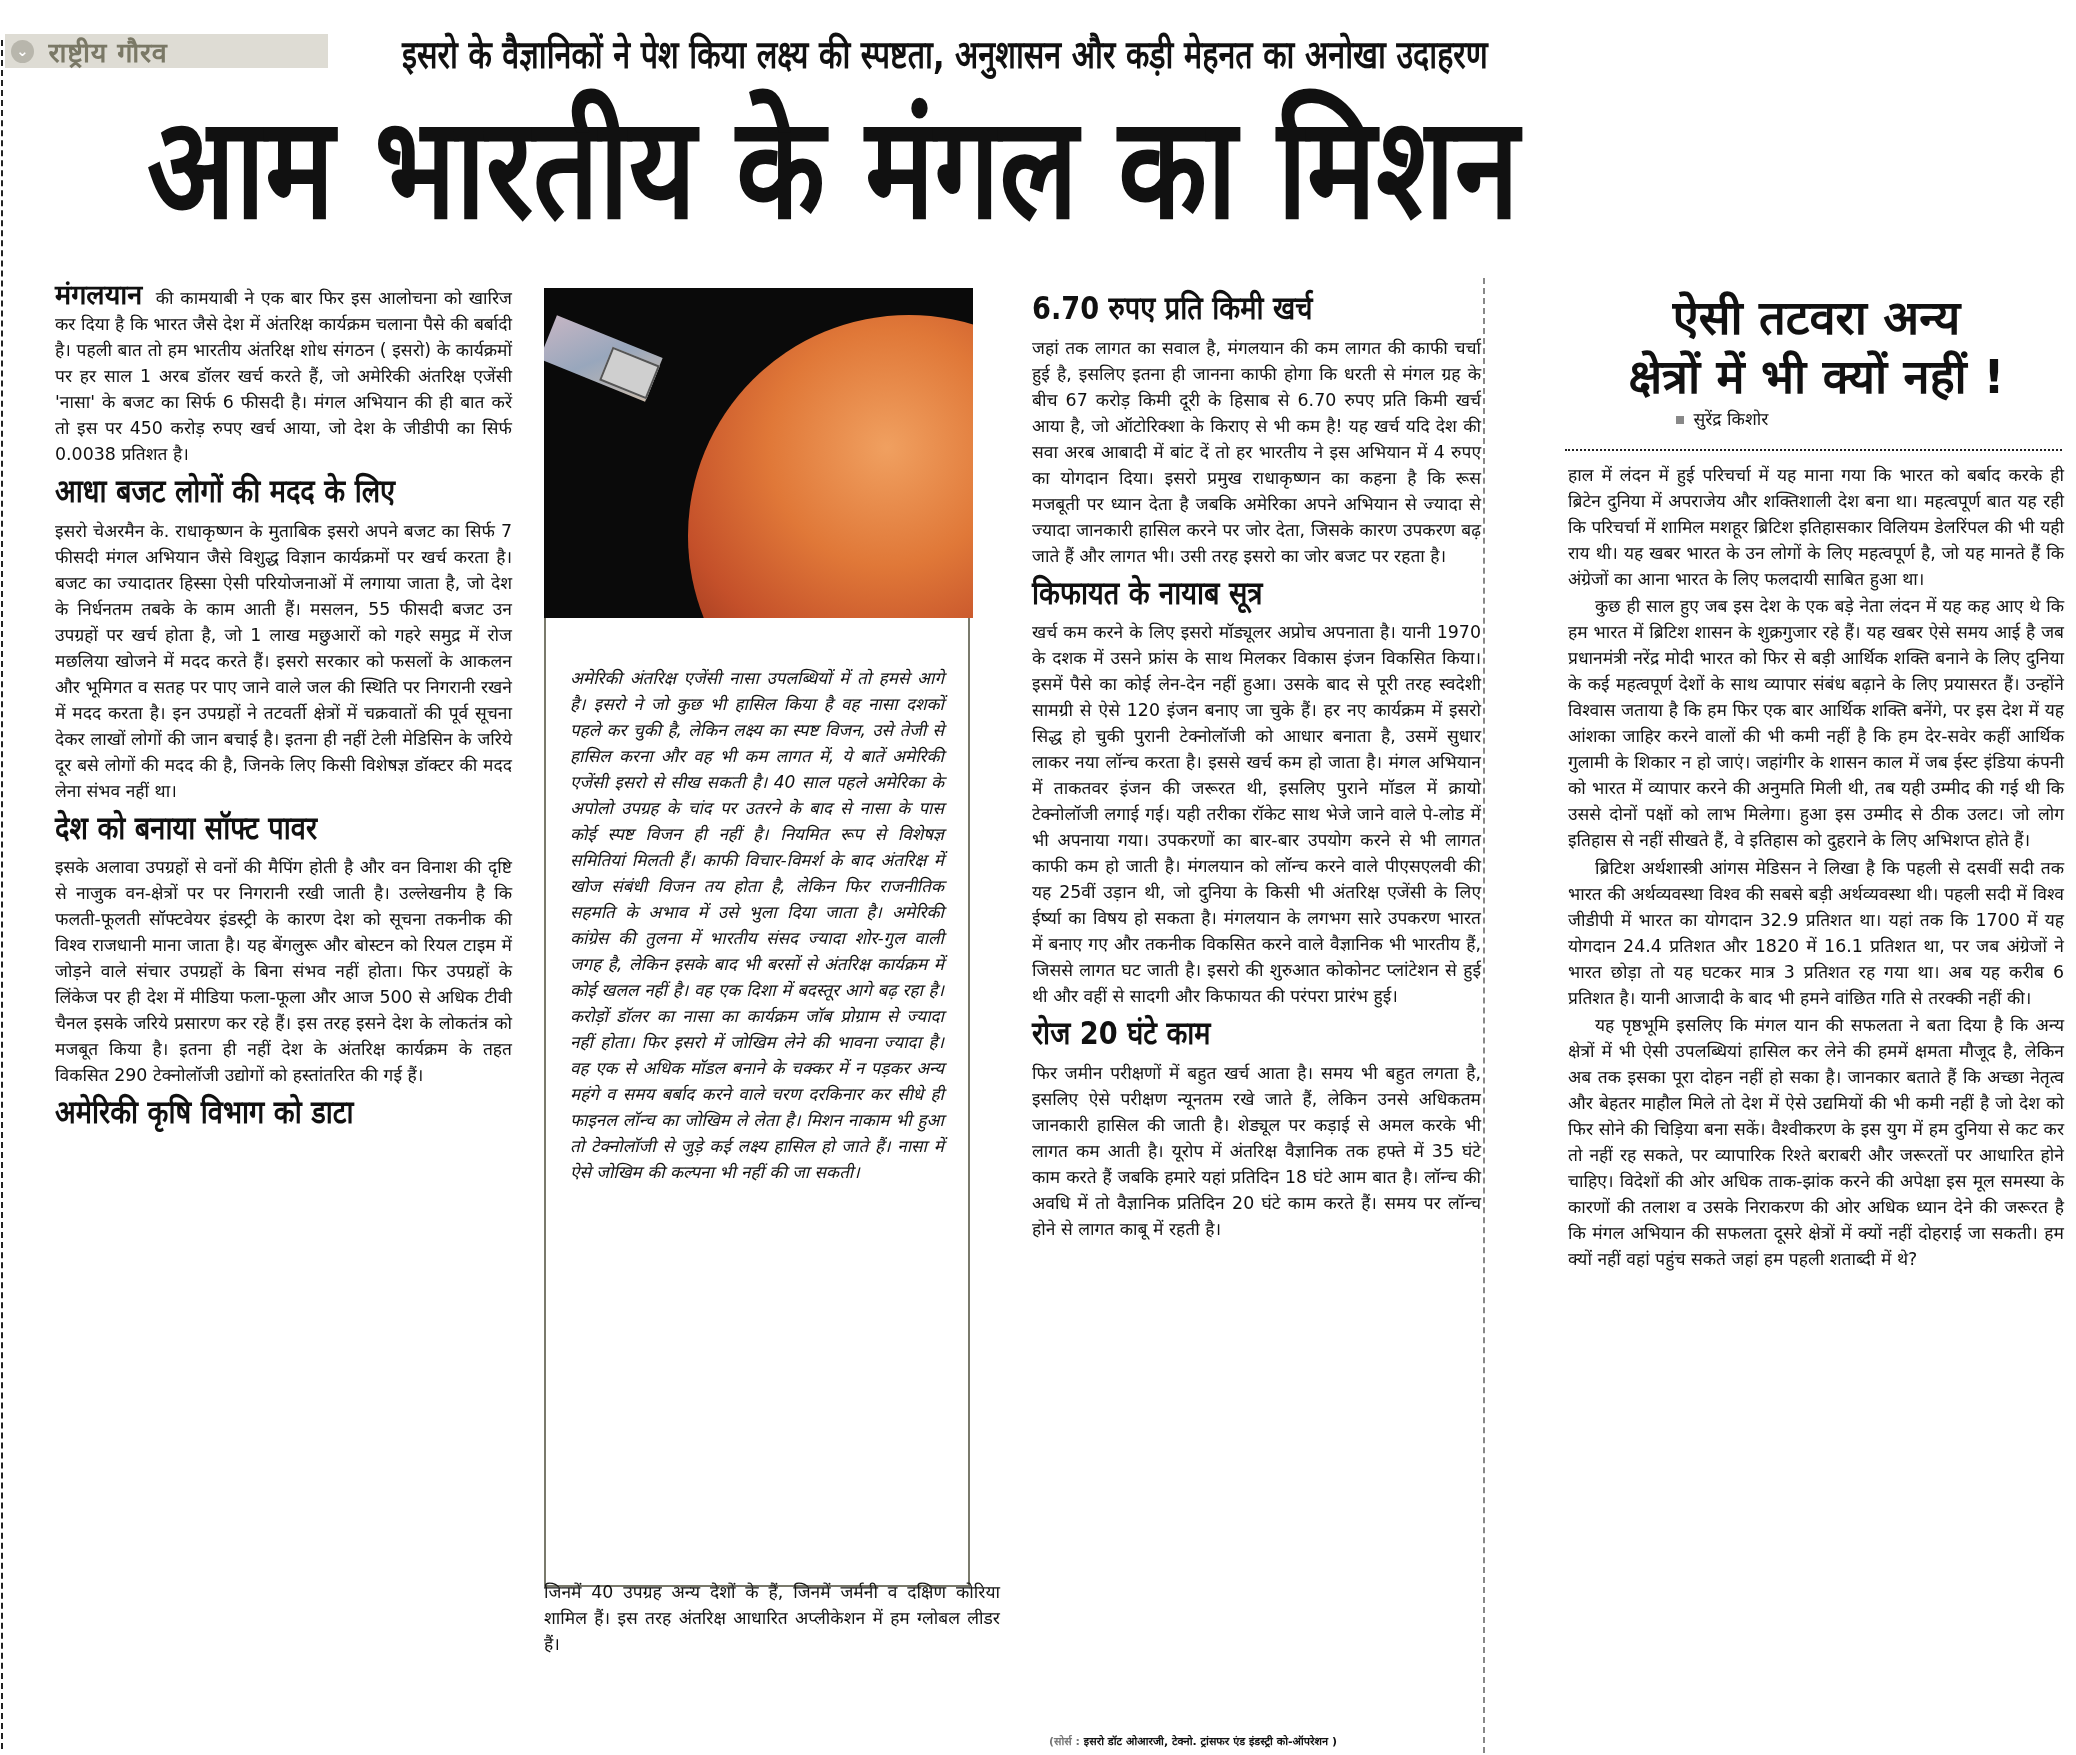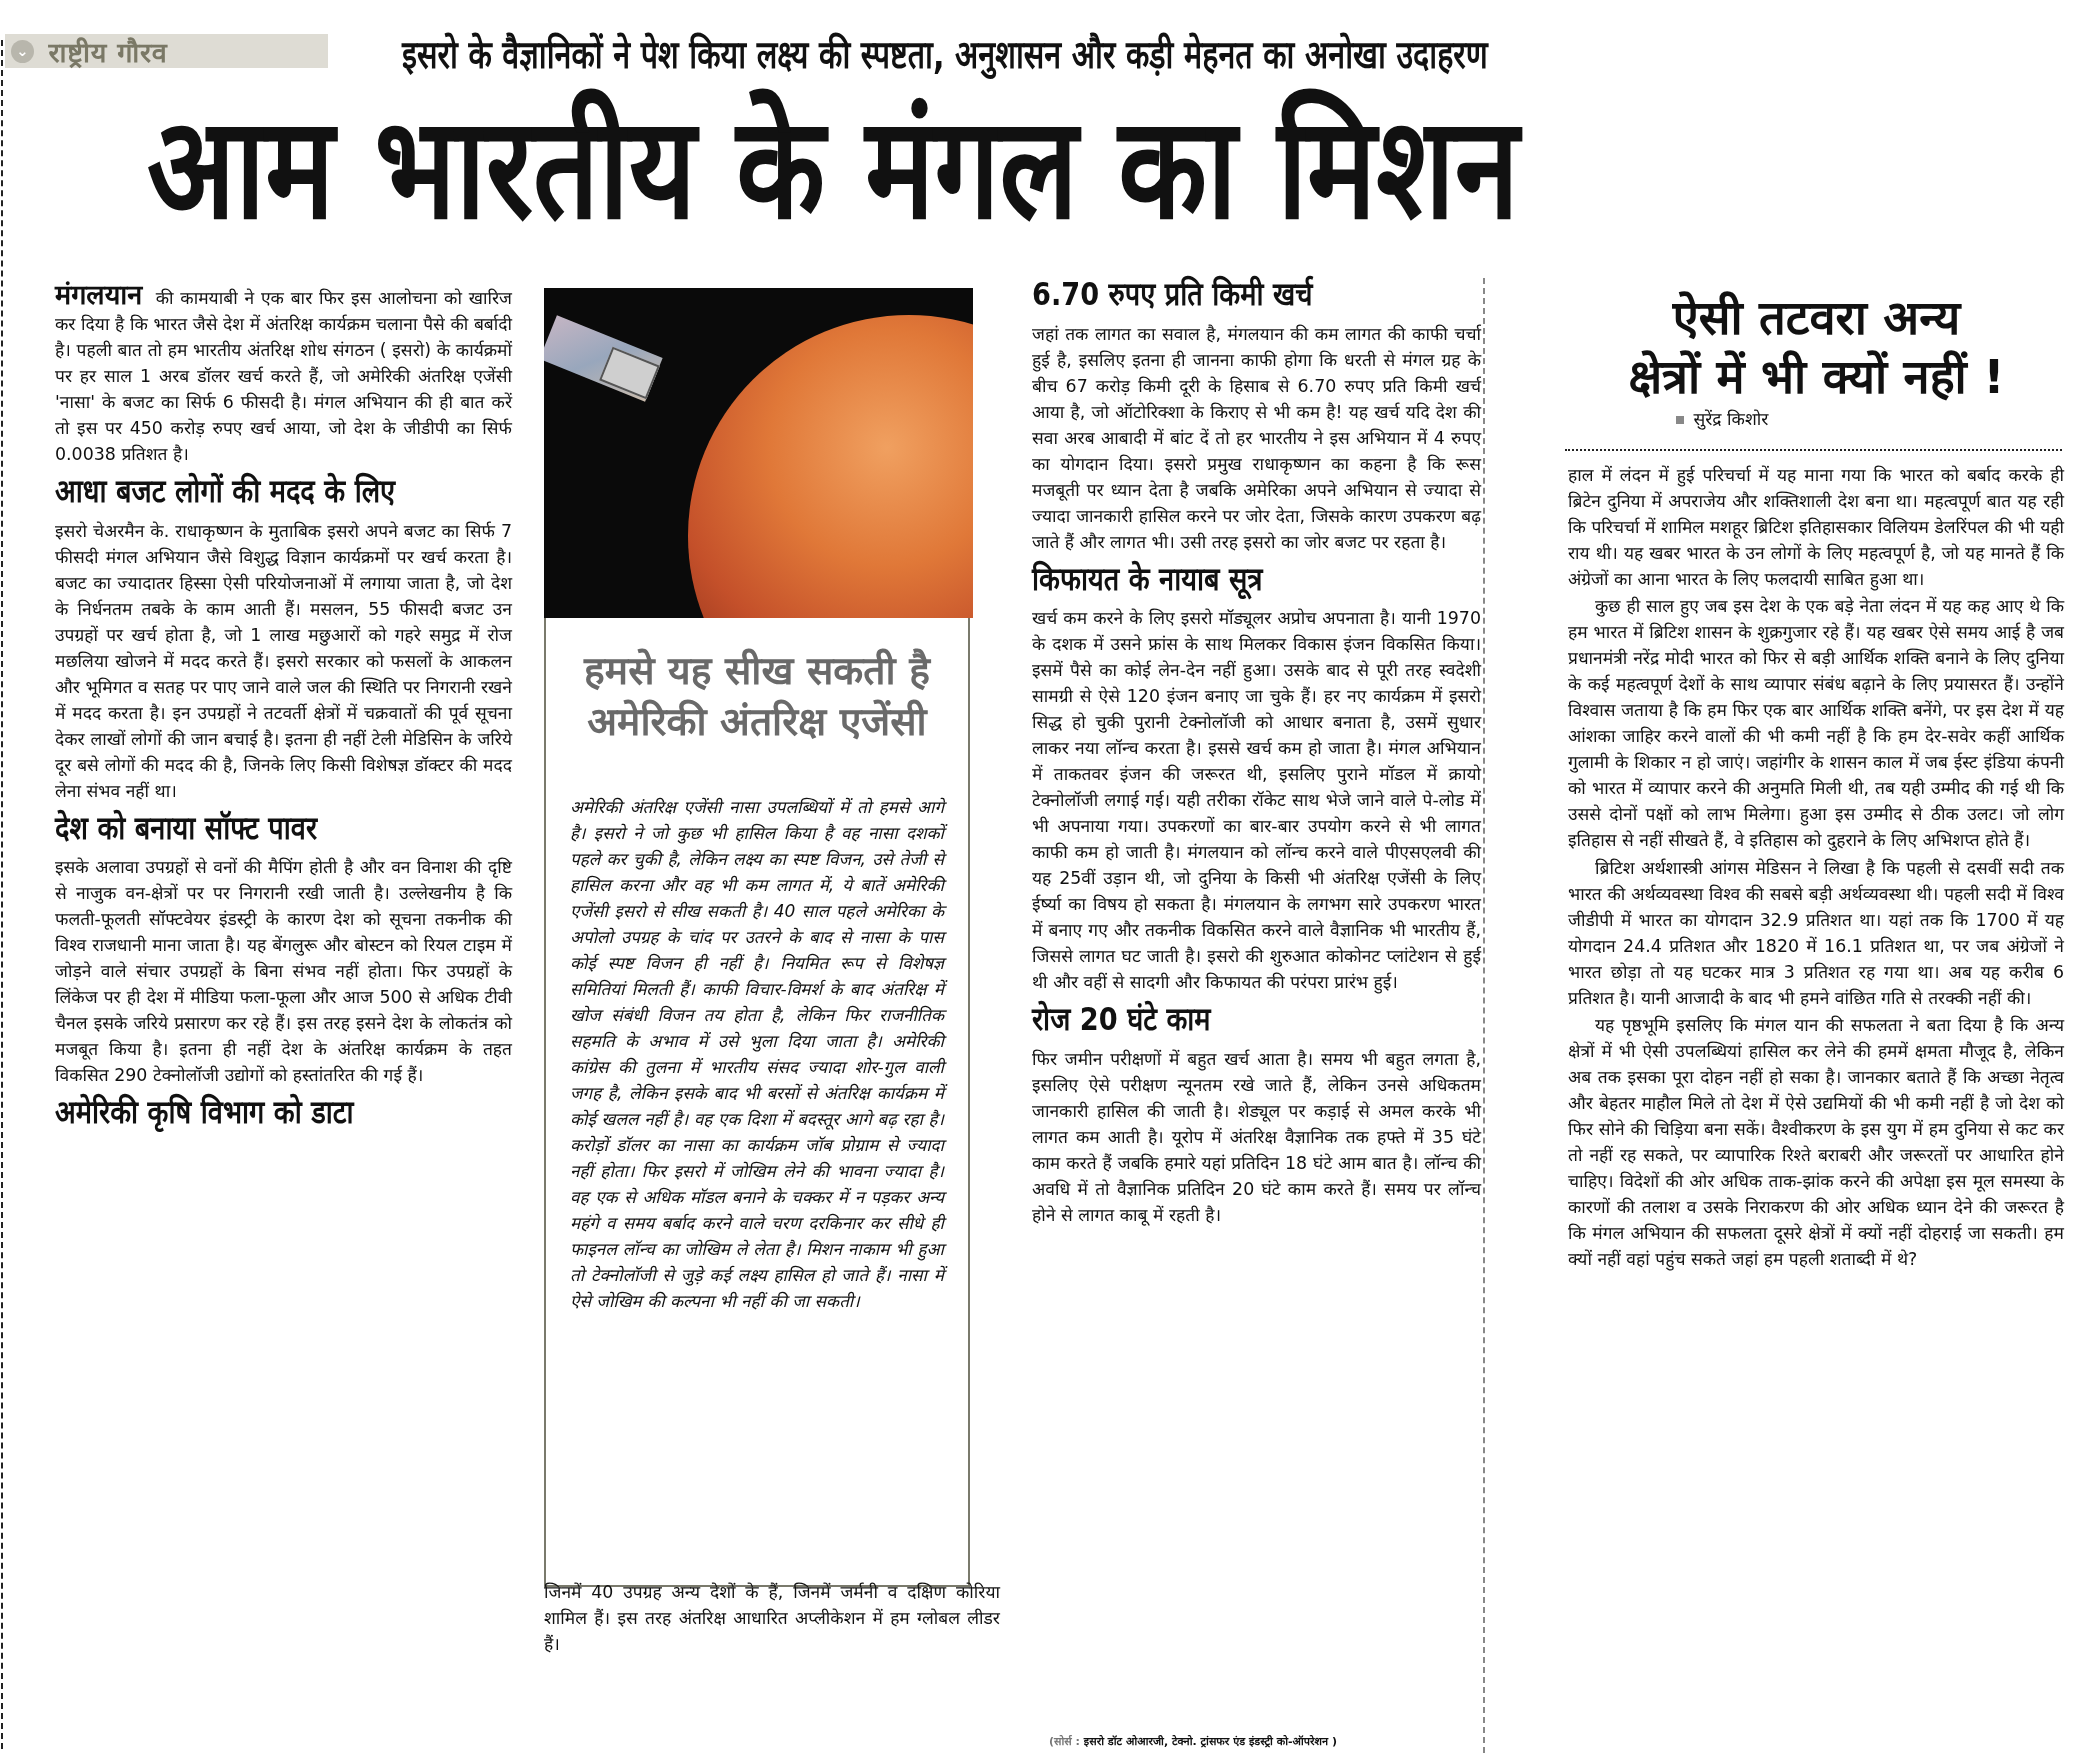--- a/index.html
+++ b/index.html
@@ -37,21 +37,21 @@
   .col {
     position: absolute; font-size: 17.4px; line-height: 26px; text-align: justify;
   }
   .col p { margin: 0 0 1.3px 0; }
   .col h2 {
     margin: 4px 0 6.7px 0; font-size: 32px; line-height: 40px; font-weight: bold;
     transform: scaleX(0.85); transform-origin: left top; white-space: nowrap;
   }
   .dropword { font-weight: bold; font-size: 27px; font-family: "DejaVu Serif", serif; margin-right: 13.4px; }
   .col1 { left: 55px; top: 282px; width: 457px; }
-  .col3 { left: 1032px; top: 270px; width: 449px; }
+  .col3 { left: 1032px; top: 284px; width: 449px; }
   .col4 { left: 1568px; top: 462px; width: 496px; }
   .col4 p.indent { text-indent: 27px; }
   .col2-bottom { left: 544px; top: 1579px; width: 456px; }
   .photo {
     position: absolute; left: 544px; top: 288px; width: 429px; height: 330px;
     background: #0a0a0a; overflow: hidden;
   }
   .mars {
     position: absolute; left: 144px; top: 27px; width: 442px; height: 442px; border-radius: 50%;
     background: radial-gradient(circle at 45% 30%, #f0a060 0%, #e07838 30%, #c4502a 55%, #8a2e1a 80%, #3a140c 100%);
@@ -121,24 +121,20 @@
   <h2>अमेरिकी कृषि विभाग को डाटा</h2>
 </div>
 
 <div class="photo">
   <div class="mars"></div>
   <div class="sat"></div>
   <div class="sat-body"></div>
 </div>
 
 <div class="sidebox">
-  <div class="sidebox-title">
-    <div>हमसे यह सीख सकती है</div>
-    <div>अमेरिकी अंतरिक्ष एजेंसी</div>
-  </div>
   <div class="sidebox-body">अमेरिकी अंतरिक्ष एजेंसी नासा उपलब्धियों में तो हमसे आगे है। इसरो ने जो कुछ भी हासिल किया है वह नासा दशकों पहले कर चुकी है, लेकिन लक्ष्य का स्पष्ट विजन, उसे तेजी से हासिल करना और वह भी कम लागत में, ये बातें अमेरिकी एजेंसी इसरो से सीख सकती है। 40 साल पहले अमेरिका के अपोलो उपग्रह के चांद पर उतरने के बाद से नासा के पास कोई स्पष्ट विजन ही नहीं है। नियमित रूप से विशेषज्ञ समितियां मिलती हैं। काफी विचार-विमर्श के बाद अंतरिक्ष में खोज संबंधी विजन तय होता है, लेकिन फिर राजनीतिक सहमति के अभाव में उसे भुला दिया जाता है। अमेरिकी कांग्रेस की तुलना में भारतीय संसद ज्यादा शोर-गुल वाली जगह है, लेकिन इसके बाद भी बरसों से अंतरिक्ष कार्यक्रम में कोई खलल नहीं है। वह एक दिशा में बदस्तूर आगे बढ़ रहा है। करोड़ों डॉलर का नासा का कार्यक्रम जॉब प्रोग्राम से ज्यादा नहीं होता। फिर इसरो में जोखिम लेने की भावना ज्यादा है। वह एक से अधिक मॉडल बनाने के चक्कर में न पड़कर अन्य महंगे व समय बर्बाद करने वाले चरण दरकिनार कर सीधे ही फाइनल लॉन्च का जोखिम ले लेता है। मिशन नाकाम भी हुआ तो टेक्नोलॉजी से जुड़े कई लक्ष्य हासिल हो जाते हैं। नासा में ऐसे जोखिम की कल्पना भी नहीं की जा सकती।</div>
 </div>
 
 <div class="col col2-bottom">जिनमें 40 उपग्रह अन्य देशों के हैं, जिनमें जर्मनी व दक्षिण कोरिया शामिल हैं। इस तरह अंतरिक्ष आधारित अप्लीकेशन में हम ग्लोबल लीडर हैं।</div>
 
 <div class="col col3">
   <h2>6.70 रुपए प्रति किमी खर्च</h2>
   <p>जहां तक लागत का सवाल है, मंगलयान की कम लागत की काफी चर्चा हुई है, इसलिए इतना ही जानना काफी होगा कि धरती से मंगल ग्रह के बीच 67 करोड़ किमी दूरी के हिसाब से 6.70 रुपए प्रति किमी खर्च आया है, जो ऑटोरिक्शा के किराए से भी कम है! यह खर्च यदि देश की सवा अरब आबादी में बांट दें तो हर भारतीय ने इस अभियान में 4 रुपए का योगदान दिया। इसरो प्रमुख राधाकृष्णन का कहना है कि रूस मजबूती पर ध्यान देता है जबकि अमेरिका अपने अभियान से ज्यादा से ज्यादा जानकारी हासिल करने पर जोर देता, जिसके कारण उपकरण बढ़ जाते हैं और लागत भी। उसी तरह इसरो का जोर बजट पर रहता है।</p>
   <h2>किफायत के नायाब सूत्र</h2>
   <p>खर्च कम करने के लिए इसरो मॉड्यूलर अप्रोच अपनाता है। यानी 1970 के दशक में उसने फ्रांस के साथ मिलकर विकास इंजन विकसित किया। इसमें पैसे का कोई लेन-देन नहीं हुआ। उसके बाद से पूरी तरह स्वदेशी सामग्री से ऐसे 120 इंजन बनाए जा चुके हैं। हर नए कार्यक्रम में इसरो सिद्ध हो चुकी पुरानी टेक्नोलॉजी को आधार बनाता है, उसमें सुधार लाकर नया लॉन्च करता है। इससे खर्च कम हो जाता है। मंगल अभियान में ताकतवर इंजन की जरूरत थी, इसलिए पुराने मॉडल में क्रायो टेक्नोलॉजी लगाई गई। यही तरीका रॉकेट साथ भेजे जाने वाले पे-लोड में भी अपनाया गया। उपकरणों का बार-बार उपयोग करने से भी लागत काफी कम हो जाती है। मंगलयान को लॉन्च करने वाले पीएसएलवी की यह 25वीं उड़ान थी, जो दुनिया के किसी भी अंतरिक्ष एजेंसी के लिए ईर्ष्या का विषय हो सकता है। मंगलयान के लगभग सारे उपकरण भारत में बनाए गए और तकनीक विकसित करने वाले वैज्ञानिक भी भारतीय हैं, जिससे लागत घट जाती है। इसरो की शुरुआत कोकोनट प्लांटेशन से हुई थी और वहीं से सादगी और किफायत की परंपरा प्रारंभ हुई।</p>

